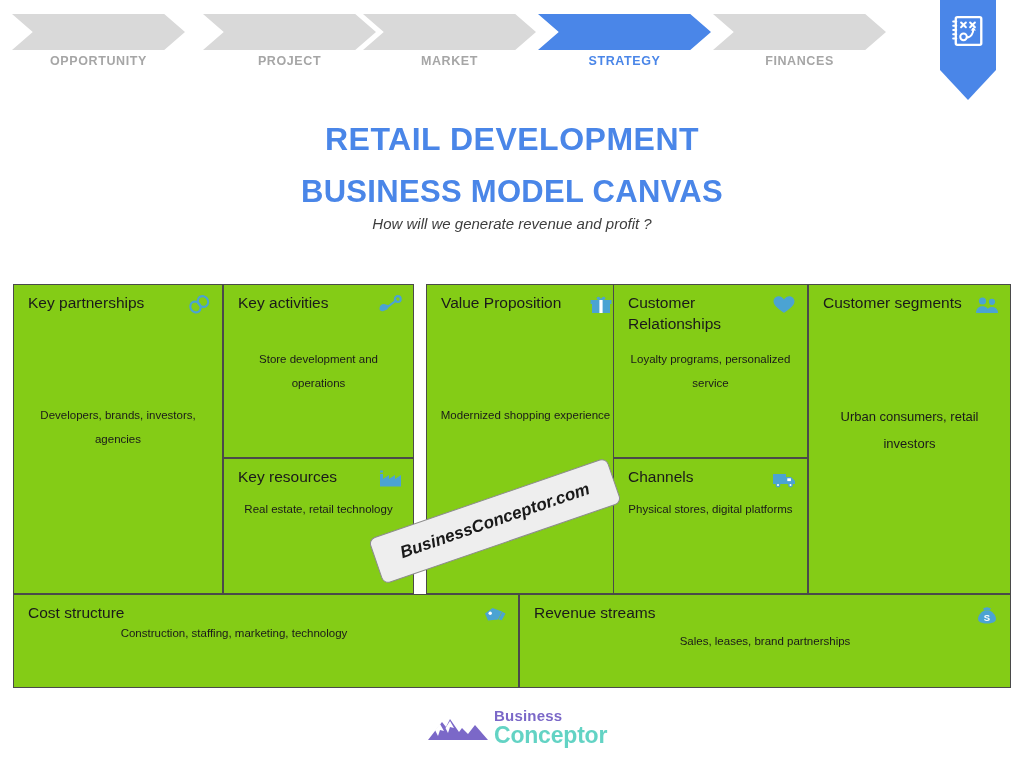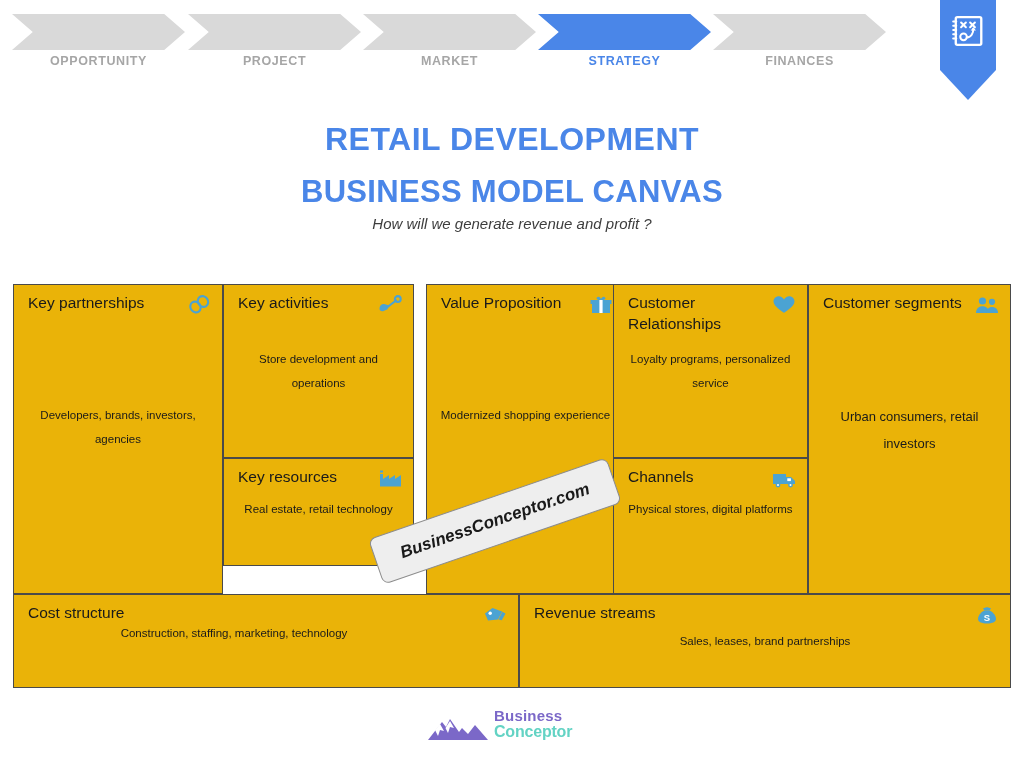--- a/index.html
+++ b/index.html
@@ -103,21 +103,21 @@
   #canvas {
     position: absolute;
     left: 13px;
     top: 284px;
     width: 998px;
     height: 404px;
   }
   .cell {
     position: absolute;
     border: 1px solid #4a4a4a;
-    background: #eab308;
+    background: #84cc16;
     box-sizing: border-box;
     overflow: hidden;
   }
   .cell-title {
     position: absolute;
     left: 14px;
     top: 8px;
     right: 44px;
     font-size: 15.5px;
     color: #1a1a1a;
@@ -136,21 +136,21 @@
     right: 10px;
     font-size: 11.5px;
     color: #1a1a1a;
     text-align: center;
     line-height: 2.1;
   }
 
   
   #cell-key-partnerships { left: 0;   top: 0;   width: 210px; height: 310px; }
   #cell-key-activities   { left: 210px; top: 0; width: 191px; height: 174px; }
-  #cell-key-resources    { left: 210px; top: 174px; width: 191px; height: 108px; }
+  #cell-key-resources    { left: 210px; top: 174px; width: 191px; height: 136px; }
   #cell-value-prop       { left: 413px; top: 0; width: 199px; height: 310px; }
   #cell-customer-rel     { left: 600px; top: 0; width: 195px; height: 174px; }
   #cell-channels         { left: 600px; top: 174px; width: 195px; height: 136px; }
   #cell-customer-seg     { left: 795px; top: 0; width: 203px; height: 310px; }
   #cell-cost             { left: 0;   top: 310px; width: 506px; height: 94px; }
   #cell-revenue          { left: 506px; top: 310px; width: 492px; height: 94px; }
 
   #cell-key-partnerships .cell-body { top: 118px; }
   #cell-key-activities   .cell-body { top: 62px; }
   #cell-key-resources    .cell-body { top: 38px; }
@@ -206,38 +206,38 @@
     top: 2px;
     line-height: 1;
   }
   #footer-logo .word-business {
     font-size: 15px;
     font-weight: bold;
     color: #7b68c8;
     letter-spacing: 0.2px;
   }
   #footer-logo .word-conceptor {
-    font-size: 16px;
+    font-size: 23px;
     font-weight: bold;
     color: #63d3c4;
     letter-spacing: -0.2px;
     margin-top: 1px;
   }
 </style>
 </head>
 <body>
 
 <div id="stepnav">
 
   <div class="step" id="step-0" style="left:12px;">
     <div class="chev"></div>
     <div class="step-label">OPPORTUNITY</div>
   </div>
 
-  <div class="step" id="step-1" style="left:188px;">
+  <div class="step" id="step-1" style="left:203px;">
     <div class="chev"></div>
     <div class="step-label">PROJECT</div>
   </div>
 
   <div class="step" id="step-2" style="left:363px;">
     <div class="chev"></div>
     <div class="step-label">MARKET</div>
   </div>
 
   <div class="step active" id="step-3" style="left:538px;">

